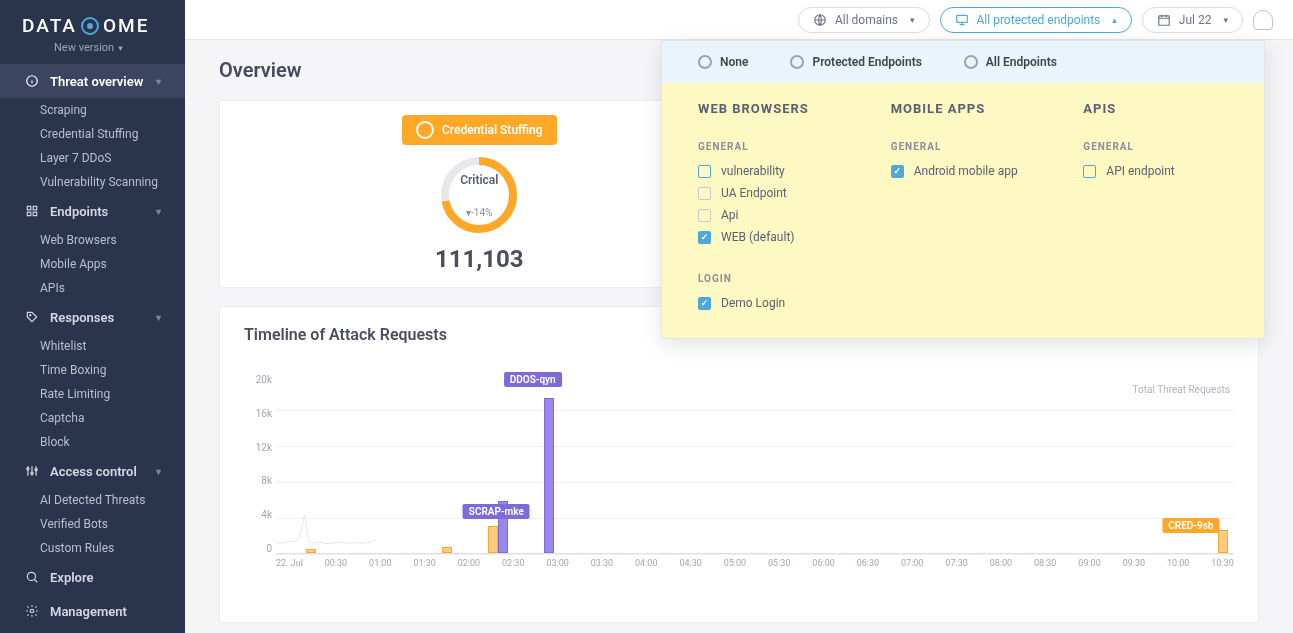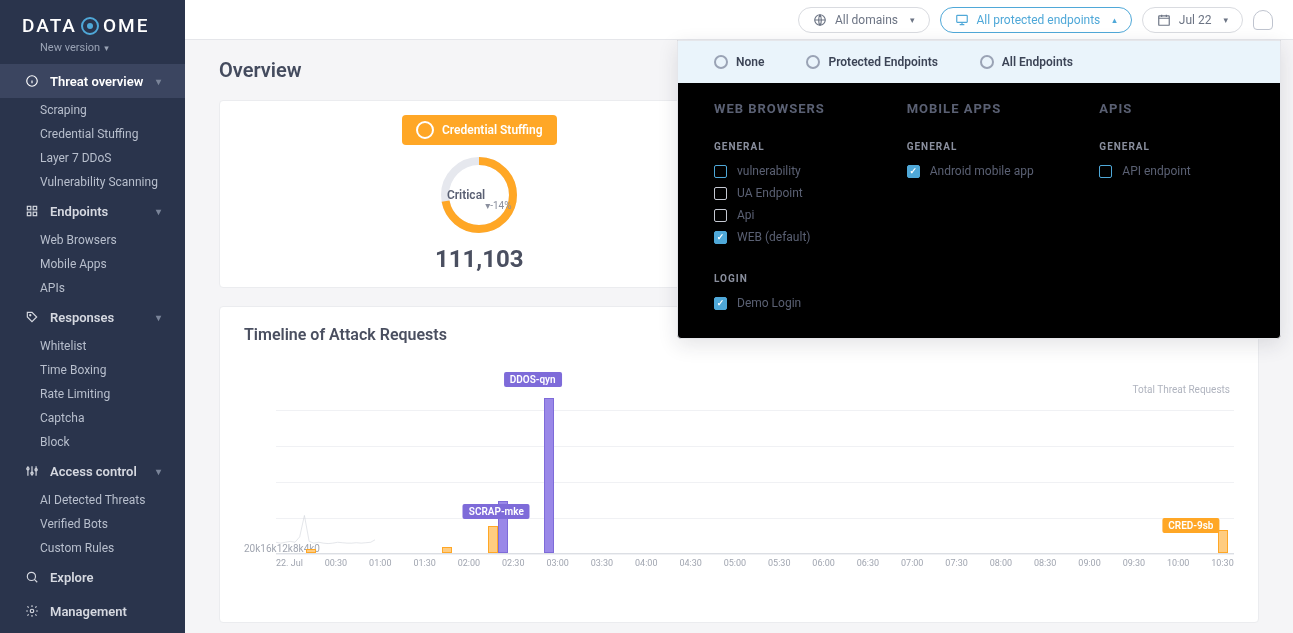--- a/index.html
+++ b/index.html
@@ -4,21 +4,21 @@
 <style>
   * { box-sizing: border-box; margin: 0; padding: 0; font-family: -apple-system, BlinkMacSystemFont, "Segoe UI", Roboto, Arial, sans-serif; }
   body { background: #f5f5f7; width: 1293px; height: 633px; overflow: hidden; display: flex; }
   
   
   .sidebar { width: 185px; background: #2a344c; color: #d5d8e0; display: flex; flex-direction: column; }
   .logo { padding: 14px 22px 4px; display: flex; align-items: center; gap: 6px; }
   .logo-text { color: #fff; font-size: 19px; font-weight: 500; letter-spacing: 2px; }
   .logo-d { display:inline-flex; width:18px; height:18px; border:2px solid #4fa8d8; border-radius:50%; align-items:center; justify-content:center; margin:0 -2px; }
   .logo-d::after { content:""; width:6px; height:6px; background:#4fa8d8; border-radius:50%; }
-  .version { padding: 0 0 10px 40px; font-size: 11px; color: #9aa3b5; display:flex; align-items:center; gap:4px; }
+  .version { padding: 0 0 10px 54px; font-size: 11px; color: #9aa3b5; display:flex; align-items:center; gap:4px; }
   .nav-header { display:flex; align-items:center; gap:10px; padding: 9px 24px; font-size: 13px; font-weight: 600; cursor: pointer; }
   .nav-header.active { background:#3b4560; color:#fff; }
   .nav-header .chev { margin-left:auto; font-size:10px; color:#7a8499; }
   .nav-icon { width:16px; height:16px; display:inline-flex; align-items:center; justify-content:center; }
   .nav-item { padding: 5px 16px 5px 40px; font-size: 12px; color:#b8bfcd; cursor:pointer; }
   .sidebar-bottom { margin-top:auto; padding-bottom:10px; }
   
   
   .main { flex:1; position:relative; }
   .topbar { height:40px; background:#fff; border-bottom:1px solid #e5e6ea; display:flex; justify-content:flex-end; align-items:center; padding:0 20px; gap:10px; }
@@ -32,42 +32,42 @@
   
   .cards { background:#fff; border:1px solid #ebecef; border-radius:4px; display:flex; padding: 14px 0; }
   .card { flex:1; display:flex; flex-direction:column; align-items:center; gap:10px; border-right:1px solid #eef0f3; padding:0 20px; }
   .card:last-child { border-right:none; }
   .tag { display:flex; align-items:center; gap:8px; padding:6px 14px; border-radius:4px; font-size:12px; font-weight:600; }
   .tag.orange { background:#ffa726; color:#fff; }
   .tag.purple { background:#7e6bd9; color:#fff; }
   .tag-icon { width:18px; height:18px; border:2px solid currentColor; border-radius:50%; display:flex; align-items:center; justify-content:center; }
   .gauge-wrap { position:relative; width:80px; height:80px; }
   .gauge-wrap svg { transform:rotate(-90deg); }
-  .gauge-center { position:absolute; inset:0; display:flex; flex-direction:row; align-items:center; justify-content:center; font-size:12px; color:#5a6073; font-weight:600; }
+  .gauge-center { position:absolute; inset:0; display:flex; flex-direction:column; align-items:center; justify-content:center; font-size:12px; color:#5a6073; font-weight:600; }
   .gauge-delta { font-size:10px; font-weight:400; color:#8a8f9e; display:flex; align-items:center; gap:2px;margin-top:20px; }
   .metric { font-size:24px; font-weight:700; color:#4a4f60; }
   
   .timeline-card { background:#fff; border:1px solid #ebecef; border-radius:4px; margin-top:18px; padding:18px 24px; }
   .timeline-title { font-size:16px; font-weight:600; color:#4a4f60; margin-bottom:30px; }
   .chart-area { position:relative; height:230px; }
-  .y-axis { position:absolute; left:0; top:0; height:180px; width:28px; display:flex; flex-direction:row; justify-content:space-between; align-items:flex-end; font-size:10px; color:#a0a5b0; }
+  .y-axis { position:absolute; left:0; top:0; height:180px; width:28px; display:flex; flex-direction:column; justify-content:space-between; align-items:flex-end; font-size:10px; color:#a0a5b0; }
   .plot { position:absolute; left:32px; right:0; top:0; height:180px; border-bottom:1px solid #dcdfe4; }
   .grid-line { position:absolute; left:0; right:0; border-top:1px solid #f0f1f4; }
   .x-axis { position:absolute; left:32px; right:0; top:184px; display:flex; justify-content:space-between; font-size:9px; color:#a0a5b0; }
   .legend-right { position:absolute; right:4px; top:-14px; font-size:10px; color:#b0b4bf;margin-top:24px; }
   .bar { position:absolute; bottom:0; width:10px; }
   .bar.purple { background:#9a88e8; border:1px solid #7e6bd9; }
   .bar.orange { background:#ffcc80; border:1px solid #ffa726; }
   .line-path { position:absolute; bottom:0; left:0; right:0; height:100%; }
   .anno { position:absolute; font-size:10px; font-weight:600; color:#fff; padding:2px 6px; border-radius:2px; white-space:nowrap; }
   .anno.purple { background:#7e6bd9; }
   .anno.orange { background:#ffa726; }
   
   
-  .dd-panel { position:absolute; top:40px; right:12px; width:604px; background:#000000; border:1px solid #e5e6ea; box-shadow:0 6px 20px rgba(30,35,50,.12); border-radius:0 0 4px 4px; z-index:50; }
+  .dd-panel { position:absolute; top:40px; right:28px; width:604px; background:#fef9c3; border:1px solid #e5e6ea; box-shadow:0 6px 20px rgba(30,35,50,.12); border-radius:0 0 4px 4px; z-index:50; }
   .dd-top { background:#eaf4fb; padding:14px 36px; display:flex; gap:42px; }
   .radio-opt { display:flex; align-items:center; gap:8px; font-size:12px; font-weight:600; color:#3c4456; cursor:pointer; }
   .radio { width:14px; height:14px; border:2px solid #9aa3b5; border-radius:50%; }
   .dd-body { display:flex; padding: 18px 36px 24px; gap:48px; }
   .dd-col { flex:1; }
   .dd-col h3 { font-size:13px; font-weight:700; color:#5a6073; letter-spacing:1px; margin-bottom:14px; }
   .dd-sub { font-size:10px; font-weight:700; color:#8a8f9e; letter-spacing:1px; margin:25px 0 8px; }
   .chk-opt { display:flex; align-items:center; gap:10px; font-size:12px; color:#5a6073; padding:4px 0; cursor:pointer; }
   .chk { width:13px; height:13px; border:1.5px solid #c5c9d2; border-radius:2px; display:flex; align-items:center; justify-content:center; }
   .chk.on { background:#4fa8d8; border-color:#4fa8d8; }

